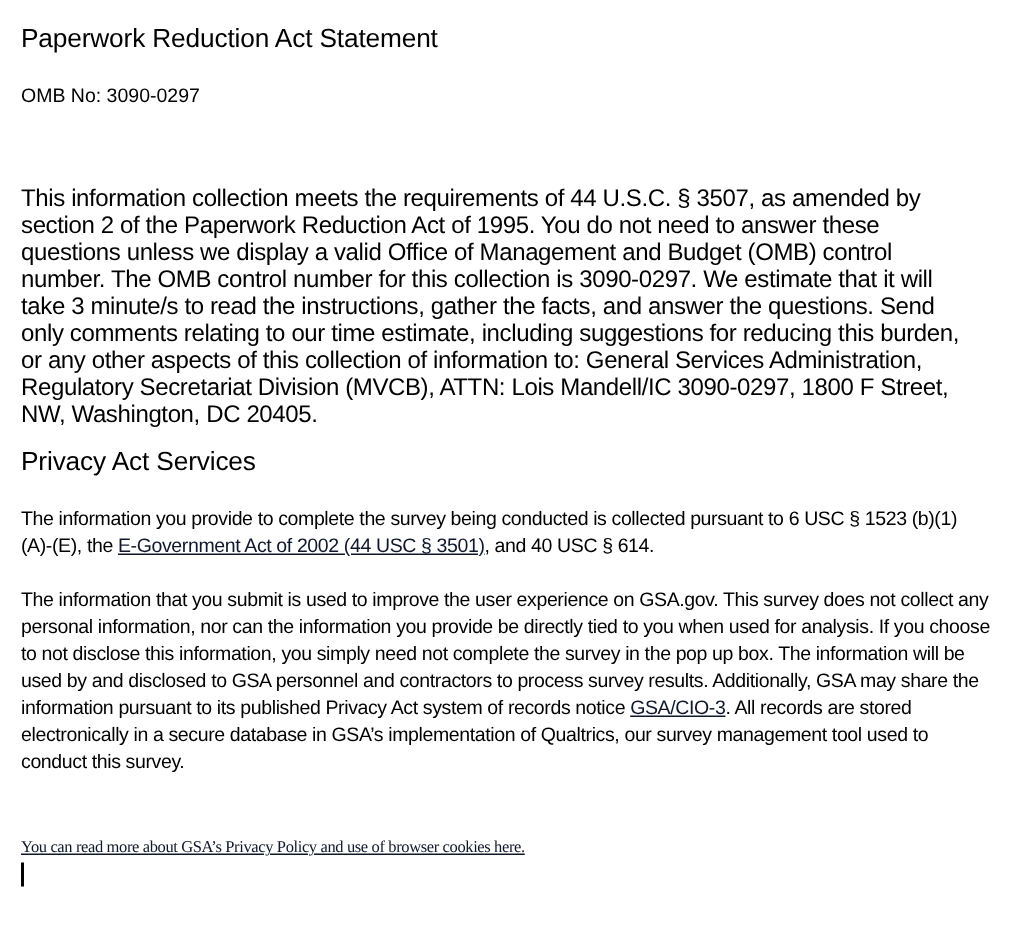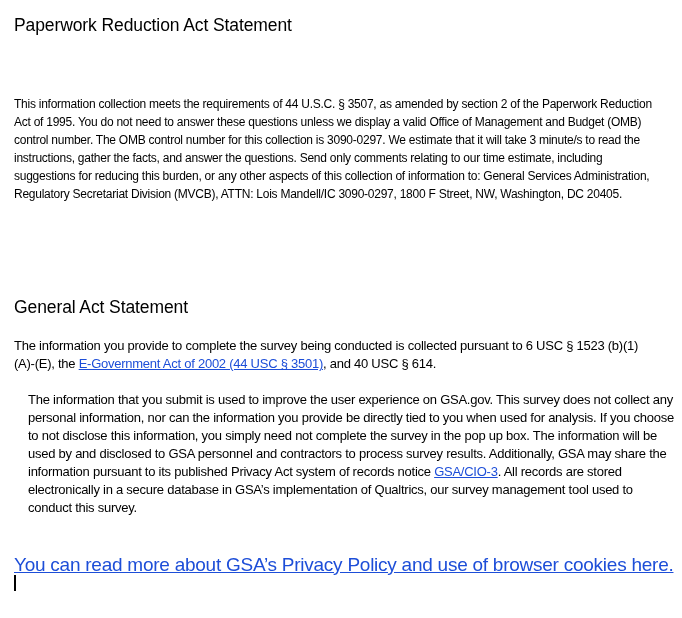--- a/index.html
+++ b/index.html
@@ -11,39 +11,40 @@
   .page { padding: 0 14px; position: relative; }
   h1, h2 {
     font-weight: normal;
     font-size: 17.5px;
     margin: 0;
     letter-spacing: -0.1px;
     text-align: right;
   }
   .h-pra { position: absolute; top: 15px; left: 14px; }
   .omb { position: absolute; top: 55px; left: 14px; font-size: 13px; line-height: 18px; }
-  .p1 { position: absolute; top: 95px; left: 14px; width: 640px; font-size: 12px; line-height: 18px; letter-spacing: -0.25px; }
+  .p1 { position: absolute; top: 124px; left: 14px; width: 640px; font-size: 16px; line-height: 18px; letter-spacing: -0.25px; }
   .h-pa { position: absolute; top: 297px; left: 14px; }
   .p2 { position: absolute; top: 337px; left: 14px; width: 640px; font-size: 13px; line-height: 18px; letter-spacing: -0.25px; }
-  .p3 { position: absolute; top: 391px; left: 28px; width: 650px; font-size: 13px; line-height: 18px; letter-spacing: -0.25px; }
-  .p4 { position: absolute; top: 556px; left: 14px; font-size: 19px; line-height: 18px; letter-spacing: -0.25px; }
-  a { color: #1d4ed8; text-decoration: underline; }
+  .p3 { position: absolute; top: 391px; left: 14px; width: 650px; font-size: 13px; line-height: 18px; letter-spacing: -0.25px; }
+  .p4 { position: absolute; top: 556px; left: 14px; font-size: 11px; line-height: 18px; letter-spacing: -0.25px; font-family: Liberation Serif, serif; }
+  a { color: #0f172a; text-decoration: underline; }
   .cursor {
     position: absolute; top: 575px; left: 14px;
     width: 2px; height: 16px; background: #000;
   }
   p { margin: 0; }
 </style>
 </head>
 <body>
 
 <div class="page">
   <h1 class="h-pra">Paperwork Reduction Act Statement</h1>
   <div class="omb">
+    <div>OMB No: 3090-0297</div>
   </div>
   <p class="p1">This information collection meets the requirements of 44 U.S.C. § 3507, as amended by section 2 of the Paperwork Reduction Act of 1995. You do not need to answer these questions unless we display a valid Office of Management and Budget (OMB) control number. The OMB control number for this collection is 3090-0297. We estimate that it will take 3 minute/s to read the instructions, gather the facts, and answer the questions. Send only comments relating to our time estimate, including suggestions for reducing this burden, or any other aspects of this collection of information to: General Services Administration, Regulatory Secretariat Division (MVCB), ATTN: Lois Mandell/IC 3090-0297, 1800 F Street, NW, Washington, DC 20405.</p>
 
-  <h2 class="h-pa">General Act Statement</h2>
+  <h2 class="h-pa">Privacy Act Services</h2>
   <p class="p2"><span>The information you provide to complete the survey being conducted is collected pursuant to 6 USC § 1523 (b)(1)(A)-(E), the </span><a href="#">E-Government Act of 2002 (44 USC § 3501)</a><span>, and 40 USC § 614.</span></p>
   <p class="p3"><span>The information that you submit is used to improve the user experience on GSA.gov. This survey does not collect any personal information, nor can the information you provide be directly tied to you when used for analysis. If you choose to not disclose this information, you simply need not complete the survey in the pop up box. The information will be used by and disclosed to GSA personnel and contractors to process survey results. Additionally, GSA may share the information pursuant to its published Privacy Act system of records notice </span><a href="#">GSA/CIO-3</a><span>. All records are stored electronically in a secure database in GSA’s implementation of Qualtrics, our survey management tool used to conduct this survey.</span></p>
   <p class="p4"><a href="#">You can read more about GSA’s Privacy Policy and use of browser cookies here.</a></p>
   <div class="cursor"></div>
 </div>
 
 </body></html>

